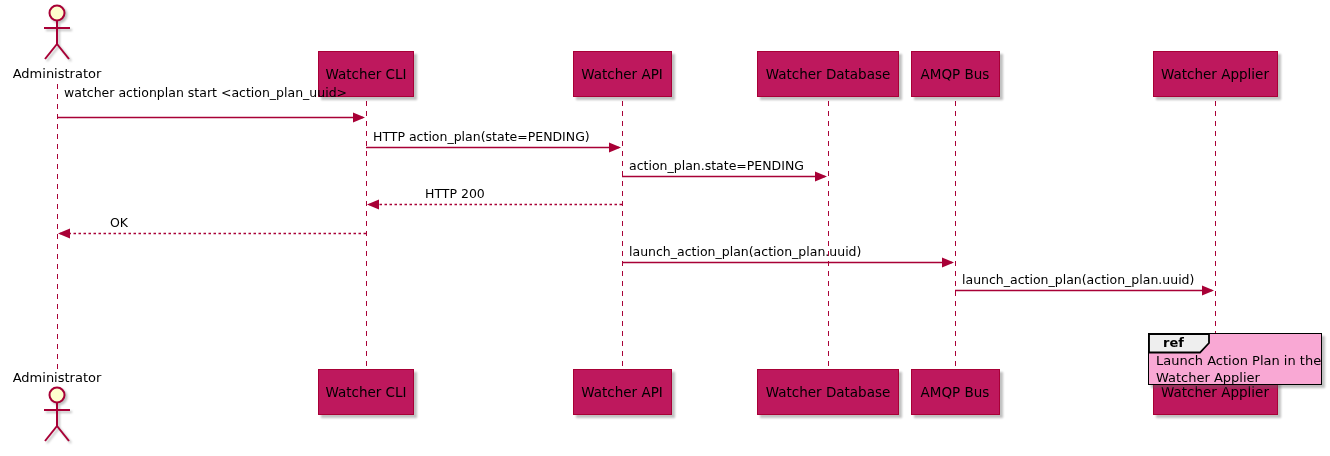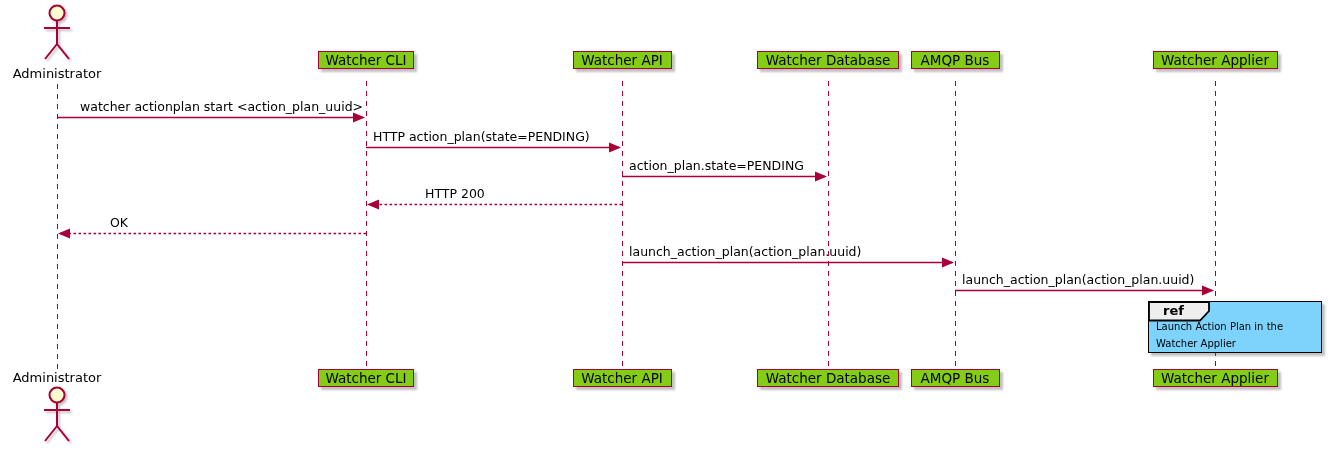--- a/index.html
+++ b/index.html
@@ -18,22 +18,22 @@
   #diagram-svg {
     position: absolute;
     left: 0;
     top: 0;
     width: 1330px;
     height: 456px;
   }
   .pbox {
     position: absolute;
     box-sizing: border-box;
-    height: 18px;
-    background: #84cc16;
+    height: 46px;
+    background: #be185d;
     border: 1.6px solid #A80036;
     box-shadow: 3px 3px 2px rgba(100,100,100,0.4);
     display: flex;
     align-items: center;
     justify-content: center;
     font-size: 13.5px;
     color: #000000;
     white-space: nowrap;
   }
   .actor-label {
@@ -45,41 +45,42 @@
   }
   .msg-label {
     position: absolute;
     font-size: 12.5px;
     color: #000000;
     white-space: nowrap;
   }
   .ref-box {
     position: absolute;
     box-sizing: border-box;
-    background: #7dd3fc;
+    background: #f9a8d4;
     border: 1.8px solid #000000;
     box-shadow: 3px 3px 2px rgba(100,100,100,0.4);
+    margin-top: 32px;
   }
   .ref-header-svg {
     position: absolute;
     left: -1px;
     top: -1px;
   }
   .ref-keyword {
     position: absolute;
     left: 14px;
     top: 1px;
     font-size: 13px;
     font-weight: bold;
     color: #000000;
   }
   .ref-line {
     position: absolute;
     left: 7px;
-    font-size: 10px;
+    font-size: 13px;
     color: #000000;
     white-space: nowrap;
   }
   .ref-line-1 { top: 19px; }
   .ref-line-2 { top: 36px; }
 </style>
 </head>
 <body>
 
 <div id="stage">
@@ -128,21 +129,21 @@
       <div class="pbox" style="left: 757px; top: 51px; width: 142px;">Watcher Database</div>
       <div class="pbox" style="left: 757px; top: 369px; width: 142px;">Watcher Database</div>
       <div class="pbox" style="left: 910.5px; top: 51px; width: 89px;">AMQP Bus</div>
       <div class="pbox" style="left: 910.5px; top: 369px; width: 89px;">AMQP Bus</div>
       <div class="pbox" style="left: 1152.5px; top: 51px; width: 125px;">Watcher Applier</div>
       <div class="pbox" style="left: 1152.5px; top: 369px; width: 125px;">Watcher Applier</div>
     </div>
   <div id="labels-layer">
       <div class="actor-label" style="left: 57px; top: 66px;">Administrator</div>
       <div class="actor-label" style="left: 57px; top: 370px;">Administrator</div>
-      <div class="msg-label" style="left: 64px; top: 99px; margin-left: 16px;">watcher actionplan start &lt;action_plan_uuid&gt;</div>
+      <div class="msg-label" style="left: 64px; top: 85px;">watcher actionplan start &lt;action_plan_uuid&gt;</div>
       <div class="msg-label" style="left: 373px; top: 129px;">HTTP action_plan(state=PENDING)</div>
       <div class="msg-label" style="left: 629px; top: 158px;">action_plan.state=PENDING</div>
       <div class="msg-label" style="left: 383px; top: 186px; margin-left: 42px;">HTTP 200</div>
       <div class="msg-label" style="left: 74px; top: 215px; margin-left: 36px;">OK</div>
       <div class="msg-label" style="left: 629px; top: 244px;">launch_action_plan(action_plan.uuid)</div>
       <div class="msg-label" style="left: 962px; top: 272px;">launch_action_plan(action_plan.uuid)</div>
     </div>
 
   <div class="ref-box" id="ref-box" style="left: 1148px; top: 301px; width: 174px; height: 52px;">
     <svg class="ref-header-svg" width="68" height="22" xmlns="http://www.w3.org/2000/svg">

